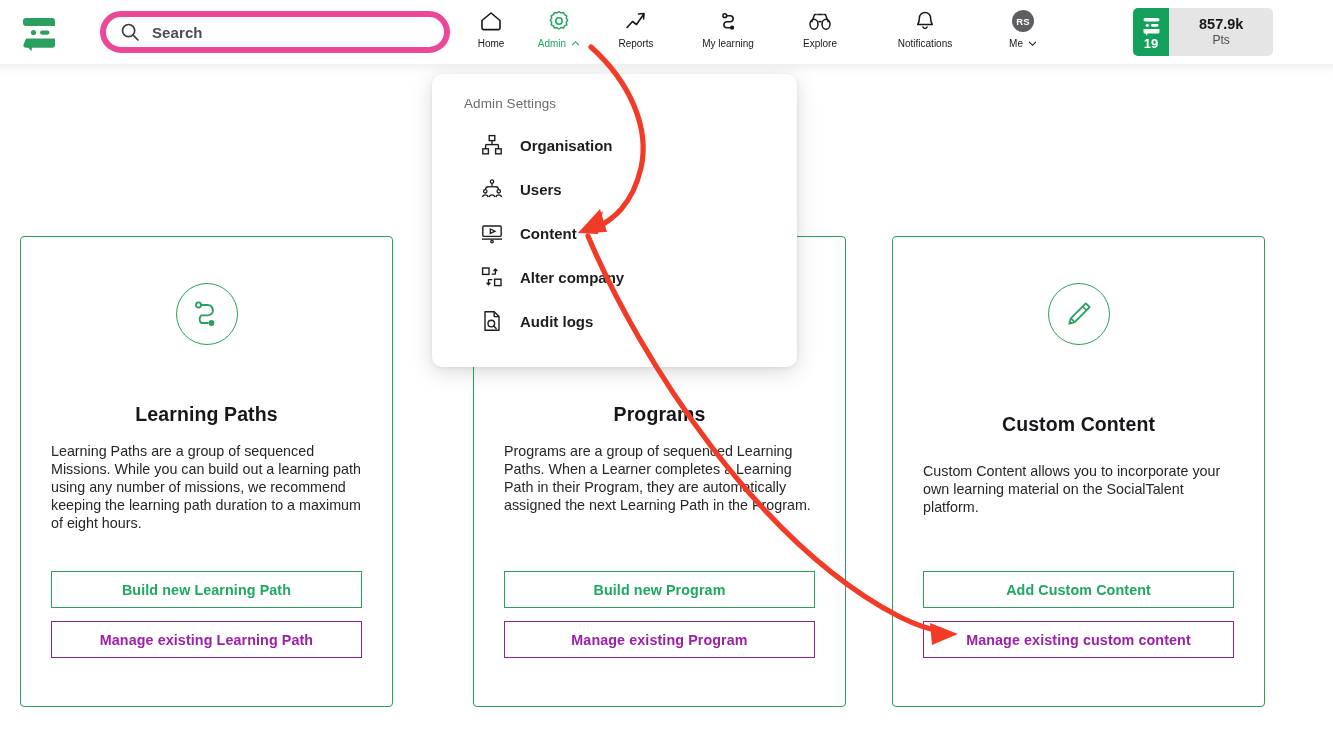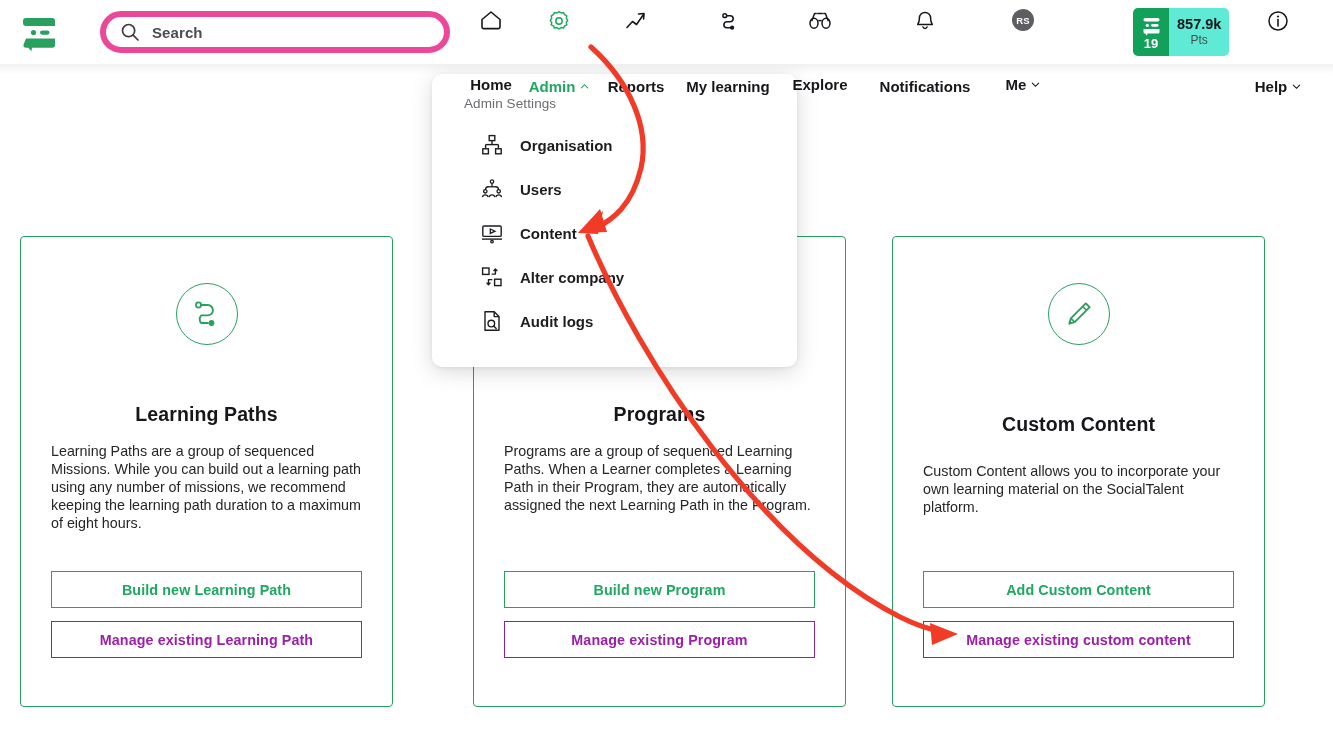--- a/index.html
+++ b/index.html
@@ -40,37 +40,37 @@
   }
 
   .nav { position: absolute; left: 460px; top: 0; height: 64px; display: flex; align-items: flex-start; }
   .nav-item {
     width: auto; min-width: 62px; height: 64px;
     display: flex; flex-direction: column; align-items: center; justify-content: flex-start;
     padding-top: 9px; color: #17171b; cursor: pointer; position: relative;
   }
   .nav-ico { height: 24px; display: flex; align-items: center; justify-content: flex-end; margin-bottom: 5px; }
   .nav-label {
-    font-size: 15px; font-weight: bold; white-space: nowrap;
-    display: flex; align-items: center; gap: 5px; margin-top: 40px;
+    font-size: 10px; font-weight: normal; white-space: nowrap;
+    display: flex; align-items: center; gap: 5px;
   }
   .nav-item.active .nav-label { color: #1ea860; }
   .chev { display: inline-block; width: 9px; height: 9px; }
 
   .points-badge {
     position: absolute; top: 8px; height: 48px; display: flex; align-items: stretch;
     border-radius: 5px; overflow: hidden; cursor: pointer;
   }
   .pb-left {
     width: 36px; background: #13a05b; display: flex; flex-direction: column;
     align-items: center; justify-content: center; gap: 1px; padding-top: 2px;
   }
   .pb-num { color: #fff; font-size: 13px; font-weight: bold; line-height: 1; }
   .pb-right {
-    background: #5eead4; padding: 0 8px; display: flex; flex-direction: column;
+    background: #e5e5e5; padding: 0 30px; display: flex; flex-direction: column;
     align-items: center; justify-content: center;
   }
   .pb-val { font-size: 14.5px; font-weight: bold; color: #17171b; line-height: 1.15; }
   .pb-unit { font-size: 12px; color: #4c4c52; line-height: 1.3; }
 
   .avatar {
     width: 22px; height: 22px; border-radius: 50%; background: #5d5d62;
     color: #fff; font-size: 9.5px; font-weight: bold;
     display: flex; align-items: center; justify-content: center; letter-spacing: .2px;
   }
@@ -249,35 +249,20 @@
           <path d="M2.5 12 h16 v3.1 a1.5 1.5 0 0 1 -1.5 1.5 h-10.6 l-0.4 2.2 -1.8 -2.2 h-0.2 a1.5 1.5 0 0 1 -1.5 -1.5 z" fill="#ffffff"></path>
         </svg>
         <span class="pb-num">19</span>
       </div>
       <div class="pb-right">
         <span class="pb-val">857.9k</span>
         <span class="pb-unit">Pts</span>
       </div>
     </div>
 
-    <div class="nav-item" style="position:absolute; left:1243px; top:0; width:70px">
-      <span class="nav-ico">
-        <svg width="24" height="24" viewBox="0 0 24 24">
-          <circle cx="12" cy="12" r="9" fill="none" stroke="#17171b" stroke-width="1.5"></circle>
-          <line x1="12" y1="10.6" x2="12" y2="17" stroke="#17171b" stroke-width="1.6" stroke-linecap="round"></line>
-          <circle cx="12" cy="7.5" r="1.1" fill="#17171b"></circle>
-        </svg>
-      </span>
-      <span class="nav-label">
-        <span>Help</span>
-        <svg class="chev" viewBox="0 0 10 10">
-          <polyline points="1.5,3.4 5,7 8.5,3.4" fill="none" stroke="#17171b" stroke-width="1.2" stroke-linecap="round"></polyline>
-        </svg>
-      </span>
-    </div>
   </div>
   <div class="header-shadow"></div>
 
   <div class="cards">
 
     <div class="card c1">
       <div class="card-ico">
         <svg width="44" height="44" viewBox="0 0 44 44">
           <circle cx="13.5" cy="13" r="2.6" fill="none" stroke="#2aa05f" stroke-width="1.7"></circle>
           <path d="M16.1 13 h6.6 a5.2 5.2 0 0 1 0 10.4 h-6.4 a5.2 5.2 0 0 0 0 7.6 h6.6" fill="none" stroke="#2aa05f" stroke-width="1.9" stroke-linecap="round"></path>

